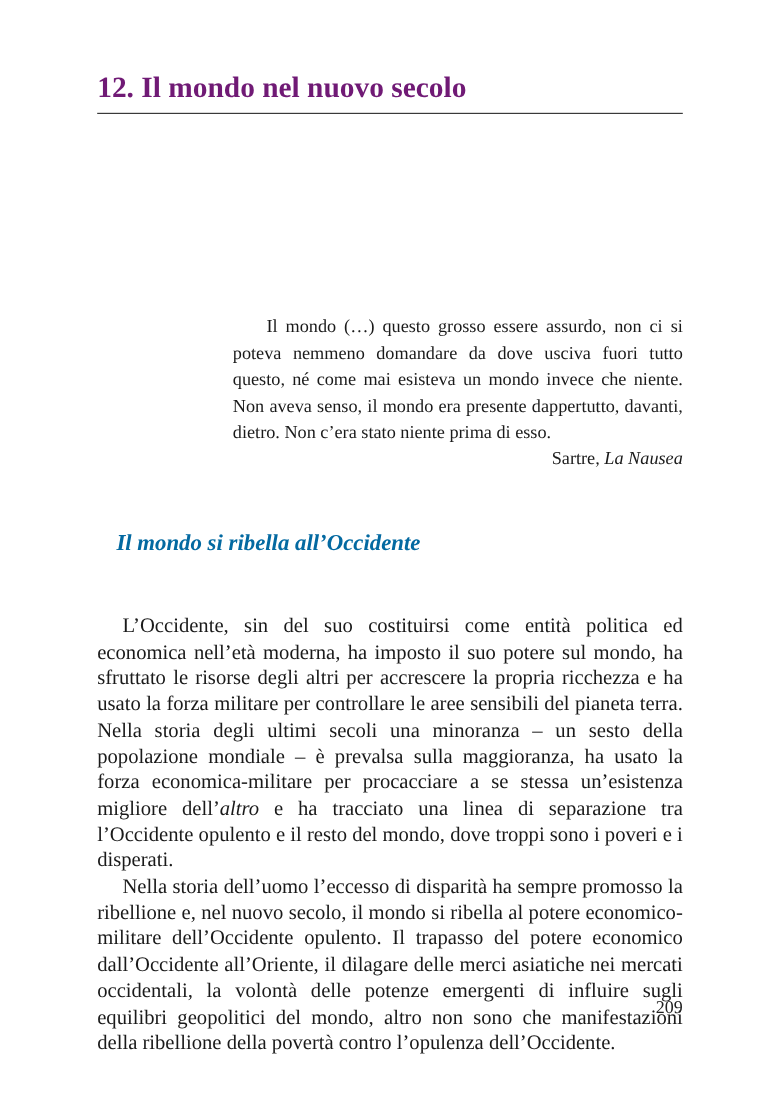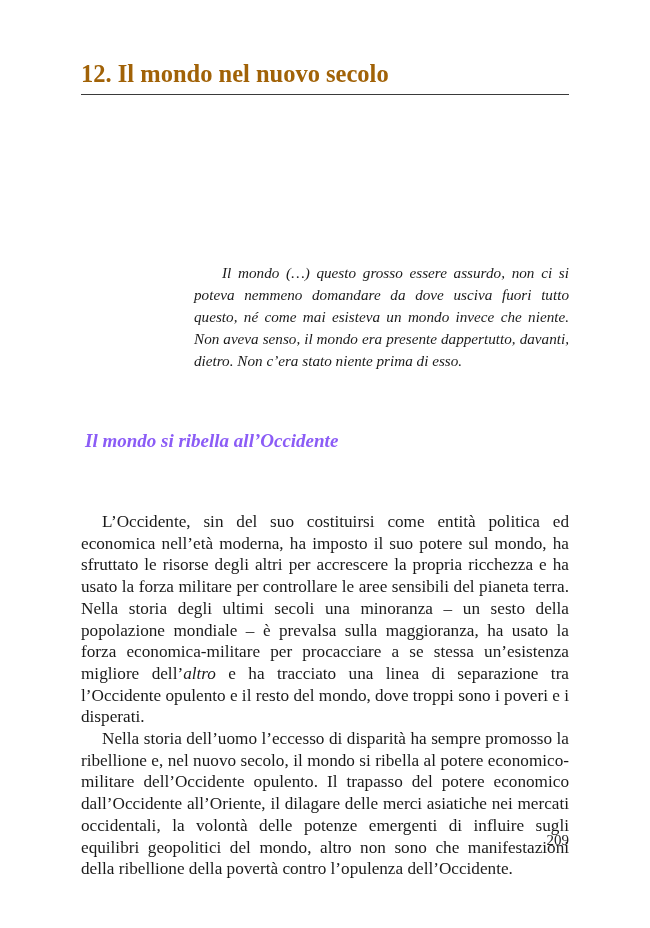--- a/index.html
+++ b/index.html
@@ -18,21 +18,21 @@
     .chapter-title {
       position: absolute;
       left: 81px;
       top: 58px;
       width: 488px;
       margin: 0;
       font-size: 24.5px;
       font-weight: bold;
       line-height: 32px;
       white-space: nowrap;
-      color: #a16207;
+      color: #701a75;
     }
     .chapter-rule {
       position: absolute;
       left: 81px;
       top: 94px;
       width: 488px;
       height: 0;
       border-top: 1.5px solid #3a3a3a;
     }
     .epigraph {
@@ -42,37 +42,36 @@
       width: 375px;
       font-size: 15.2px;
       line-height: 22px;
       text-align: justify;
       color: #1a1a1a;
     }
     .epigraph .quote {
       margin: 0;
       text-indent: 28px;
       text-align-last: left;
-      font-style: italic;
     }
     .epigraph .attribution {
       margin: 0;
       text-align: right;
     }
     .section-heading {
       position: absolute;
       left: 81px;
       top: 424px;
-      margin: 4px;
+      margin: 16px;
       font-size: 19px;
       font-weight: bold;
       font-style: italic;
       line-height: 26px;
       white-space: nowrap;
-      color: #8b5cf6;
+      color: #0369a1;
     }
     .body-text {
       position: absolute;
       left: 81px;
       top: 471px;
       width: 488px;
       font-size: 17.2px;
       line-height: 21.7px;
       text-align: justify;
       color: #1a1a1a;
@@ -93,20 +92,21 @@
     em { font-style: italic; }
   </style>
 </head>
 <body>
 
 <h1 class="chapter-title">12. Il mondo nel nuovo secolo</h1>
 <div class="chapter-rule"></div>
 
 <div class="epigraph">
   <p class="quote">Il mondo (…) questo grosso essere assurdo, non ci si poteva nemmeno domandare da dove usciva fuori tutto questo, né come mai esisteva un mondo invece che niente. Non aveva senso, il mondo era presente dappertutto, davanti, dietro. Non c’era stato niente prima di esso.</p>
+  <p class="attribution"><span>Sartre, </span><em>La Nausea</em></p>
 </div>
 
 <h2 class="section-heading">Il mondo si ribella all’Occidente</h2>
 
 <div class="body-text">
   <p><span>L’Occidente, sin del suo costituirsi come entità politica ed economica nell’età moderna, ha imposto il suo potere sul mondo, ha sfruttato le risorse degli altri per accrescere la propria ricchezza e ha usato la forza militare per controllare le aree sensibili del pianeta terra. Nella storia degli ultimi secoli una minoranza – un sesto della popolazione mondiale – è prevalsa sulla maggioranza, ha usato la forza economica-militare per procacciare a se stessa un’esistenza migliore dell’</span><em>altro</em><span> e ha tracciato una linea di separazione tra l’Occidente opulento e il resto del mondo, dove troppi sono i poveri e i disperati.</span></p>
   <p>Nella storia dell’uomo l’eccesso di disparità ha sempre promosso la ribellione e, nel nuovo secolo, il mondo si ribella al potere economico-militare dell’Occidente opulento. Il trapasso del potere economico dall’Occidente all’Oriente, il dilagare delle merci asiatiche nei mercati occidentali, la volontà delle potenze emergenti di influire sugli equilibri geopolitici del mondo, altro non sono che manifestazioni della ribellione della povertà contro l’opulenza dell’Occidente.</p>
 </div>
 
 <div class="page-number">209</div>

